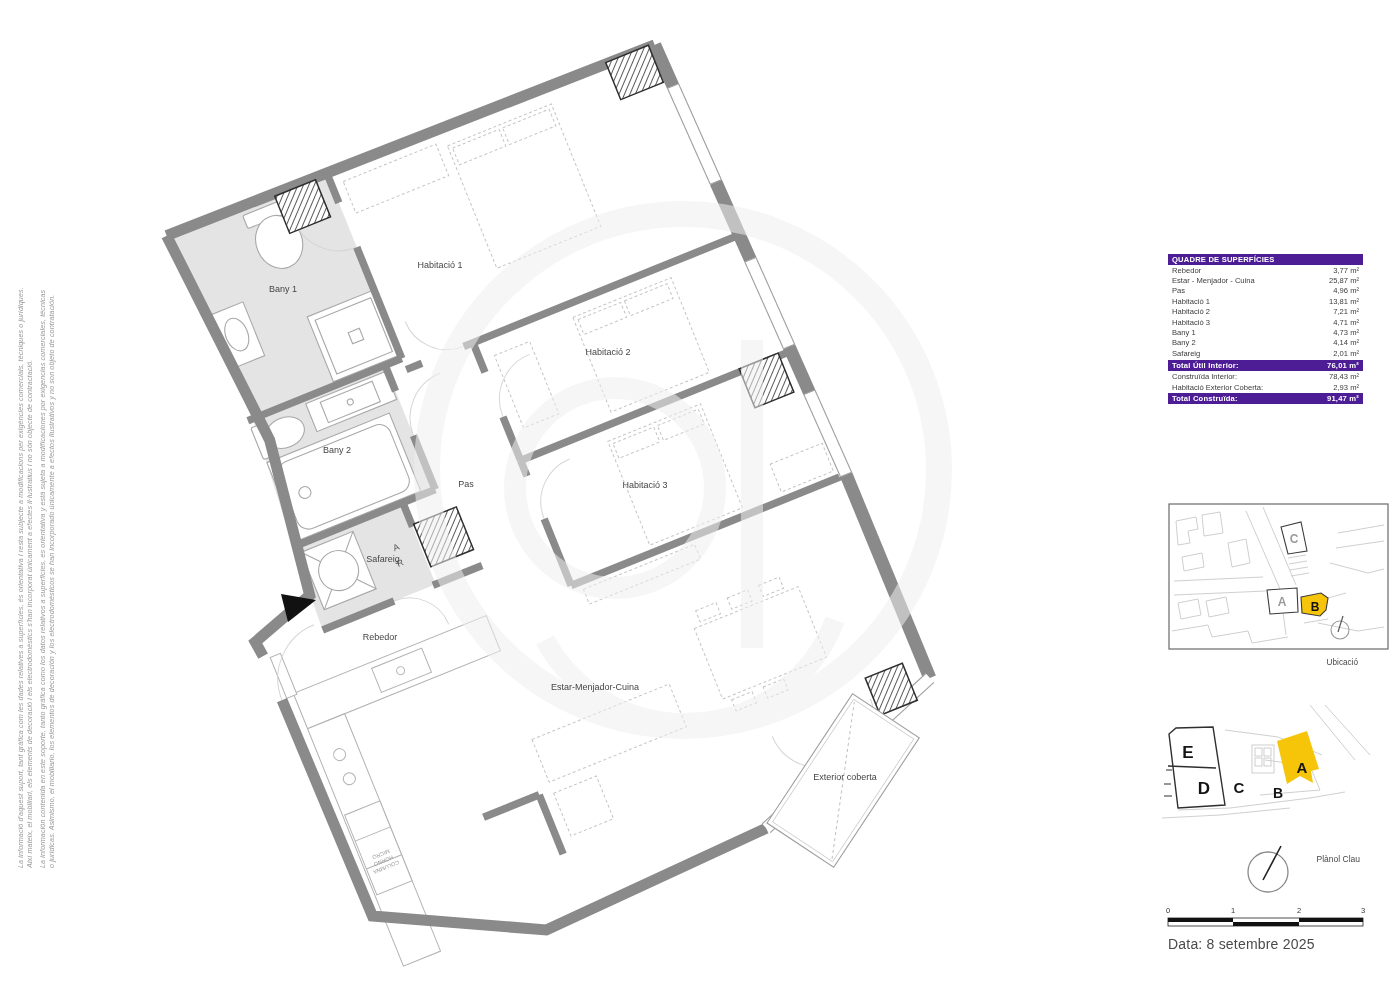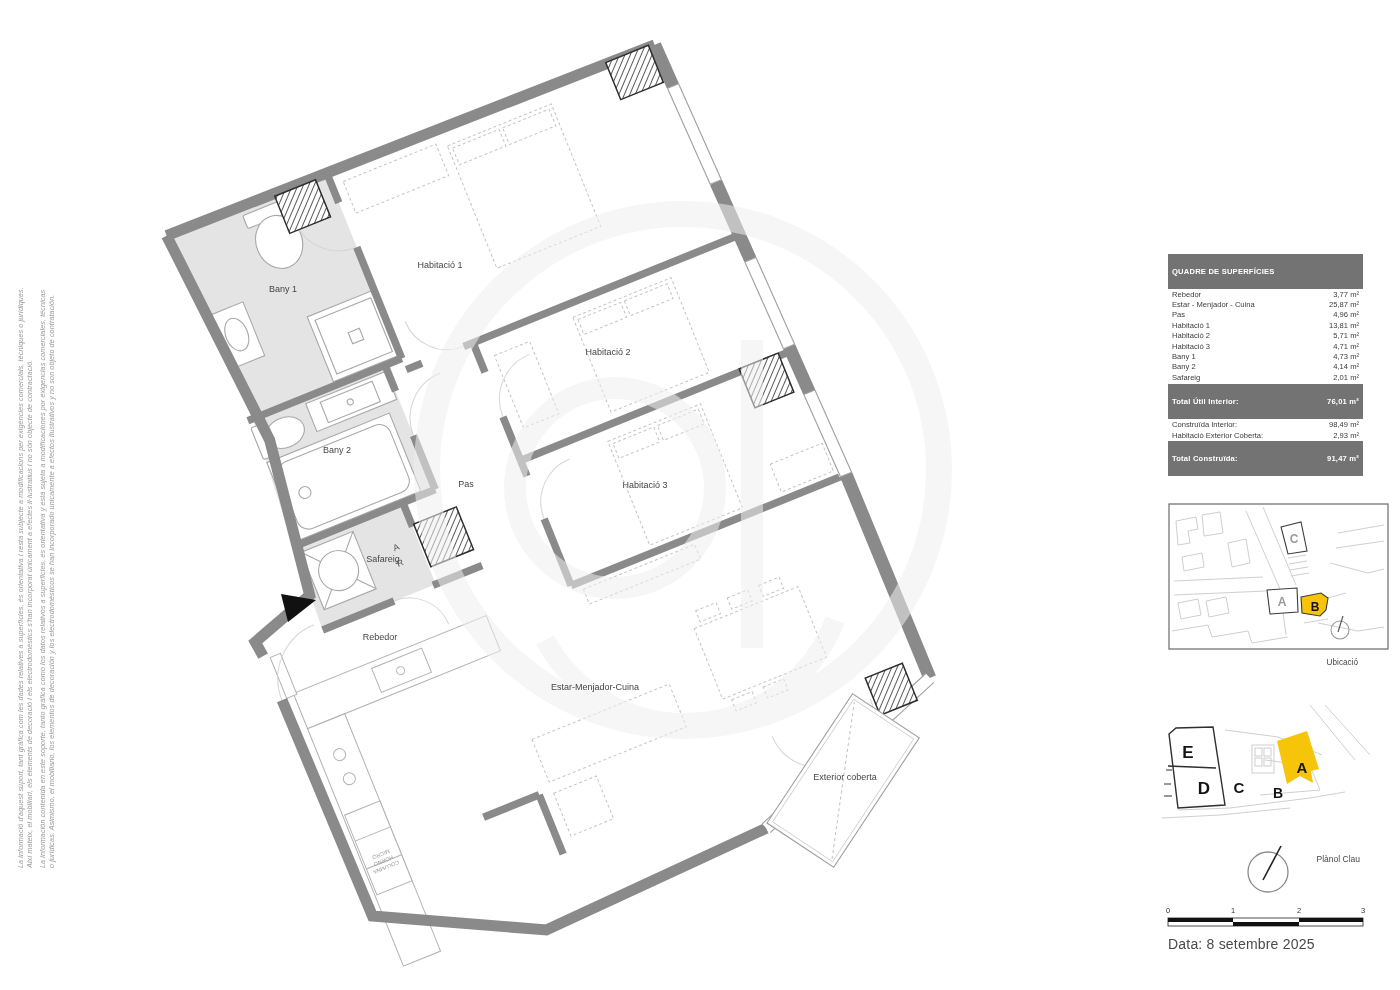--- a/index.html
+++ b/index.html
@@ -9,23 +9,23 @@
   .abs{position:absolute;}
 
   
   .disclaimer{position:absolute;left:16px;top:868px;width:705px;
     transform:rotate(-90deg);transform-origin:0 0;
     font-size:7.2px;font-style:italic;color:#9b9b9b;line-height:9px;letter-spacing:.1px;}
   .disclaimer .gap{height:4px;}
 
   
   .stable{position:absolute;left:1168px;top:254px;width:195px;font-size:7.6px;}
-  .st-head,.st-bar{background:#737373;color:#fff;font-weight:bold;
+  .st-head,.st-bar{background:#4c1d95;color:#fff;font-weight:bold;
     display:flex;justify-content:space-between;align-items:center;
-    padding:13px 4px;height:9px;letter-spacing:.2px;}
+    padding:1px 4px;height:9px;letter-spacing:.2px;}
   .st-row{display:flex;justify-content:space-between;padding:0 4px;
     height:10.4px;align-items:center;color:#3b3b3b;}
   .st-row .v,.st-bar .v{text-align:right;}
   .st-bar{margin:1px 0;gap:8px;}
 
   .caption{font-size:8.2px;color:#474747;}
   .date-line{position:absolute;left:1168px;top:936px;font-size:14px;color:#4a4a4a;letter-spacing:.2px;}
 </style>
 </head>
 <body>
@@ -243,21 +243,21 @@
   <div class="st-row">
       <span>Pas</span>
       <span class="v">4,96 m²</span>
     </div>
   <div class="st-row">
       <span>Habitació 1</span>
       <span class="v">13,81 m²</span>
     </div>
   <div class="st-row">
       <span>Habitació 2</span>
-      <span class="v">5,71 m²</span>
+      <span class="v">7,21 m²</span>
     </div>
   <div class="st-row">
       <span>Habitació 3</span>
       <span class="v">4,71 m²</span>
     </div>
   <div class="st-row">
       <span>Bany 1</span>
       <span class="v">4,73 m²</span>
     </div>
   <div class="st-row">
@@ -267,21 +267,21 @@
   <div class="st-row">
       <span>Safareig</span>
       <span class="v">2,01 m²</span>
     </div>
   <div class="st-bar">
     <span>Total Útil Interior:</span>
     <span class="v">76,01 m²</span>
   </div>
   <div class="st-row">
       <span>Construïda Interior:</span>
-      <span class="v">98,49 m²</span>
+      <span class="v">78,43 m²</span>
     </div>
   <div class="st-row">
       <span>Habitació Exterior Coberta:</span>
       <span class="v">2,93 m²</span>
     </div>
   <div class="st-bar">
     <span>Total Construïda:</span>
     <span class="v">91,47 m²</span>
   </div>
 </div>

